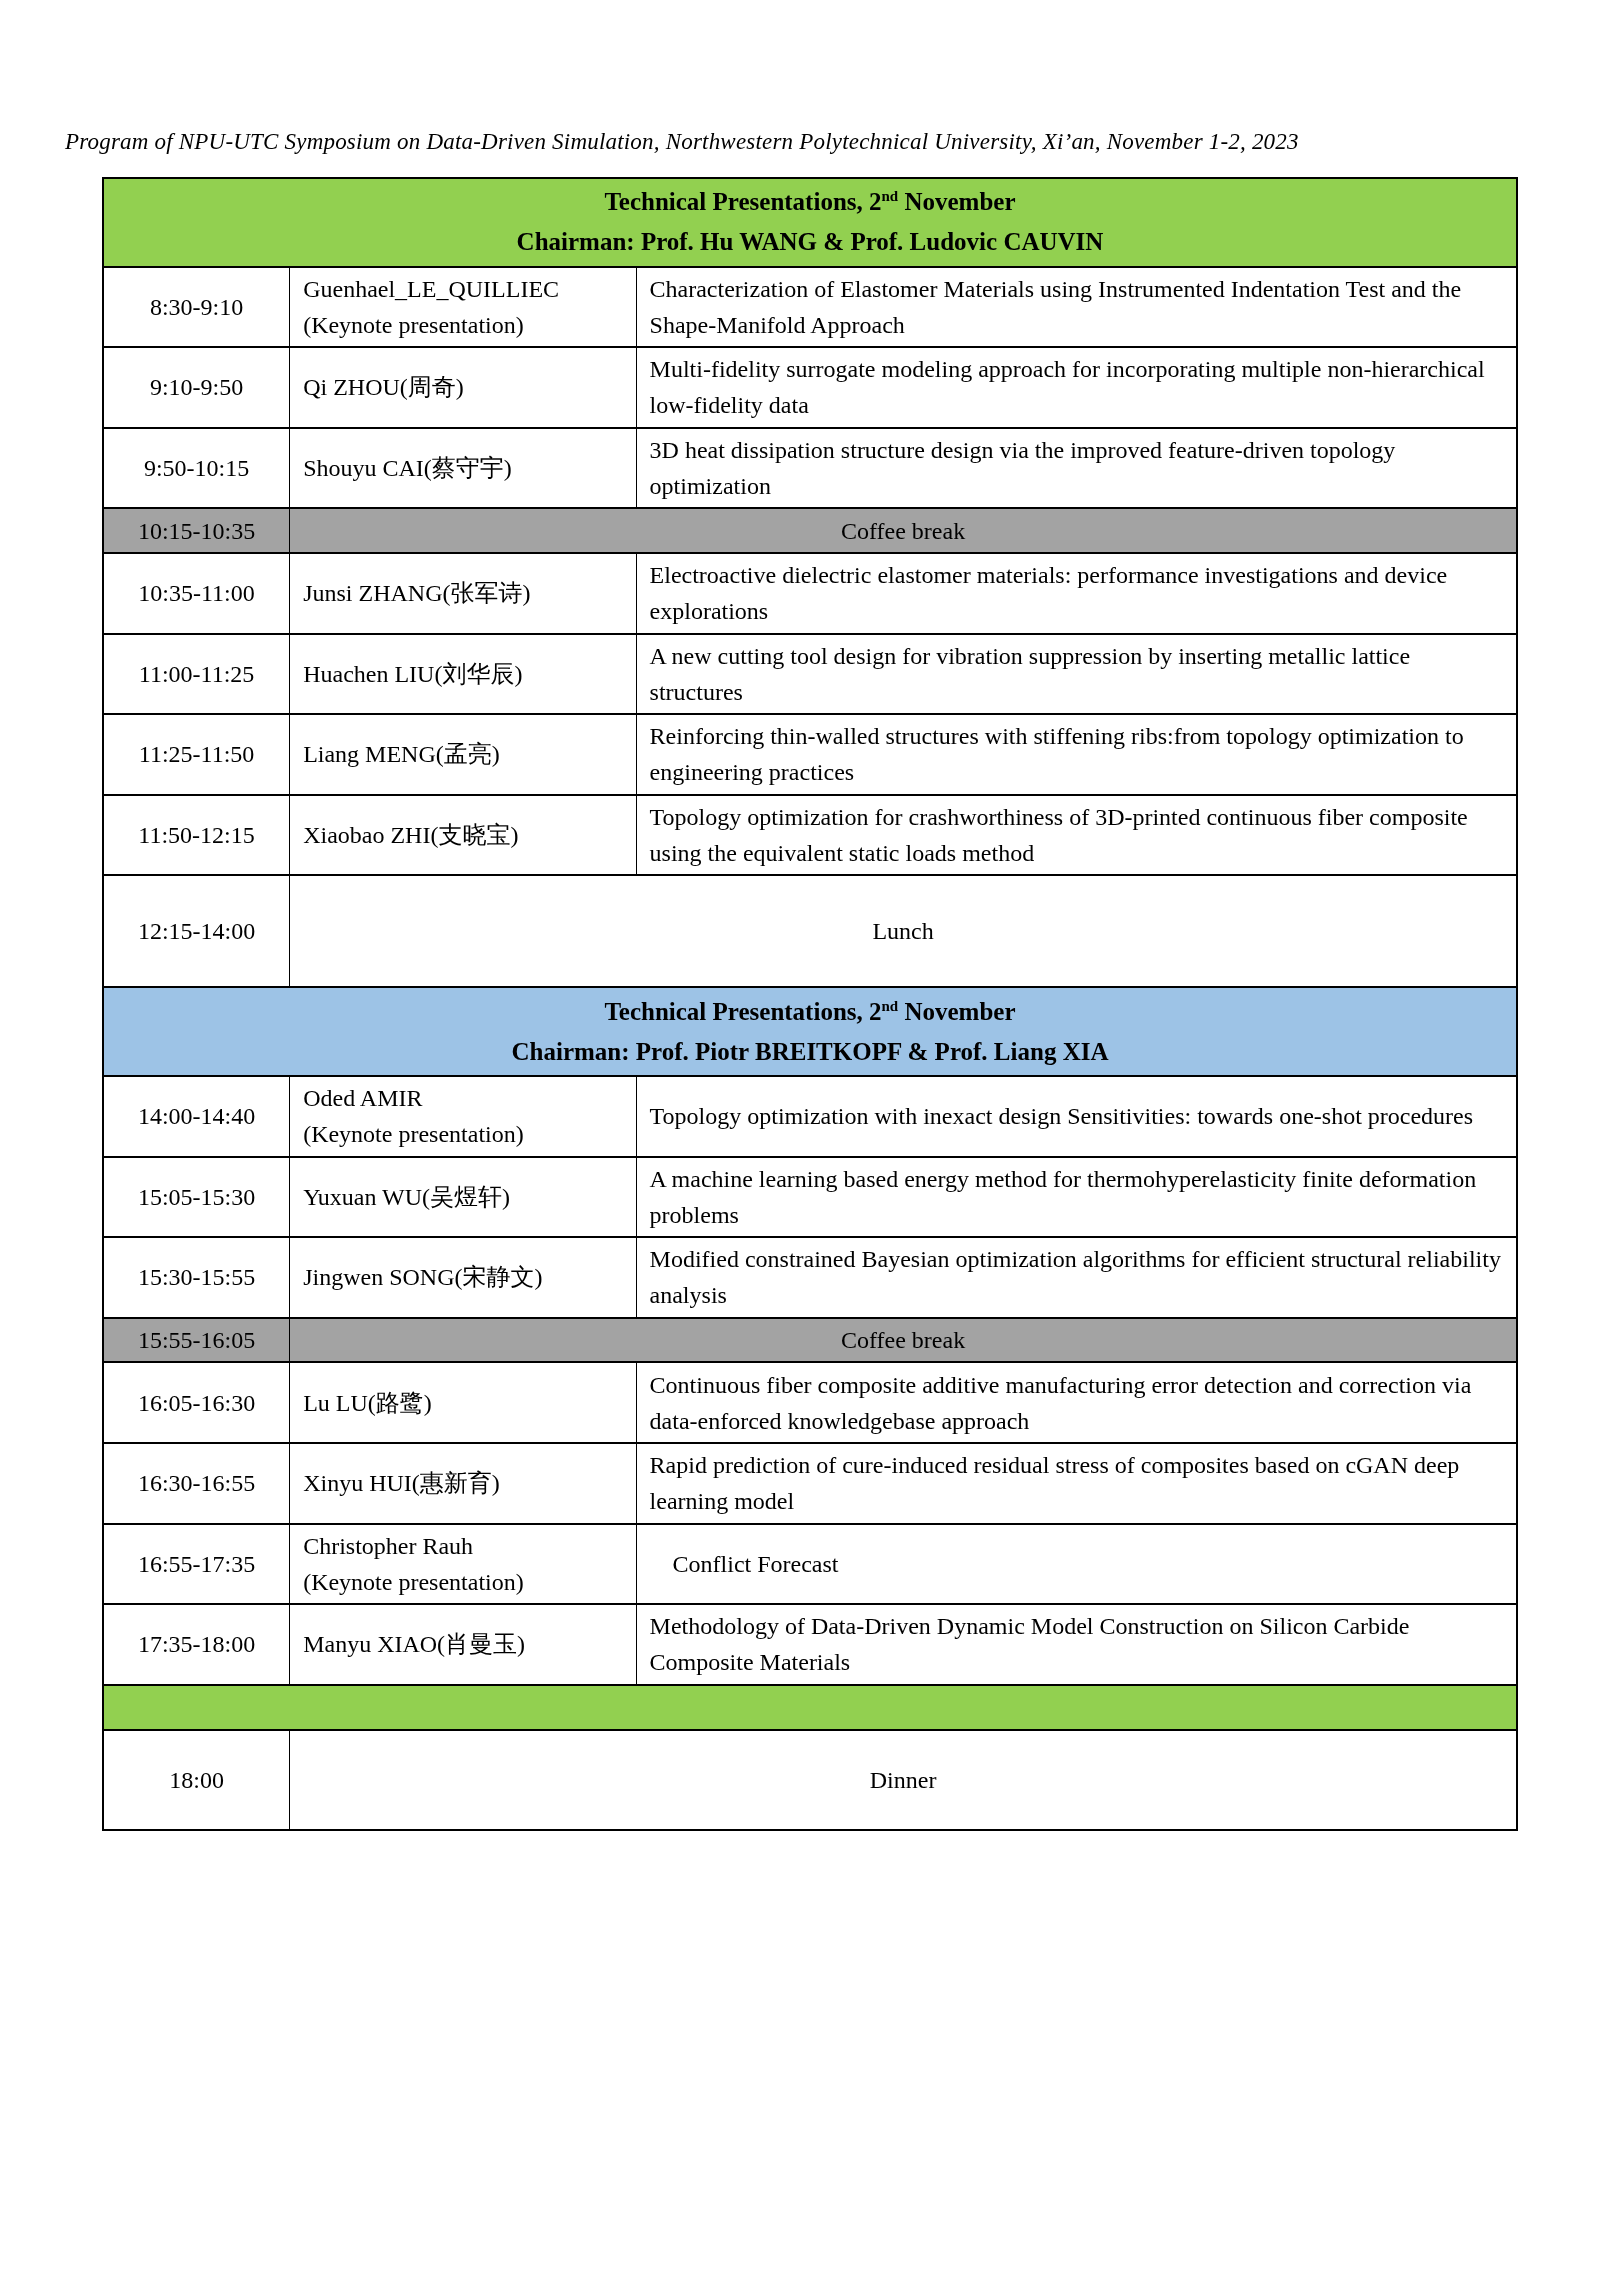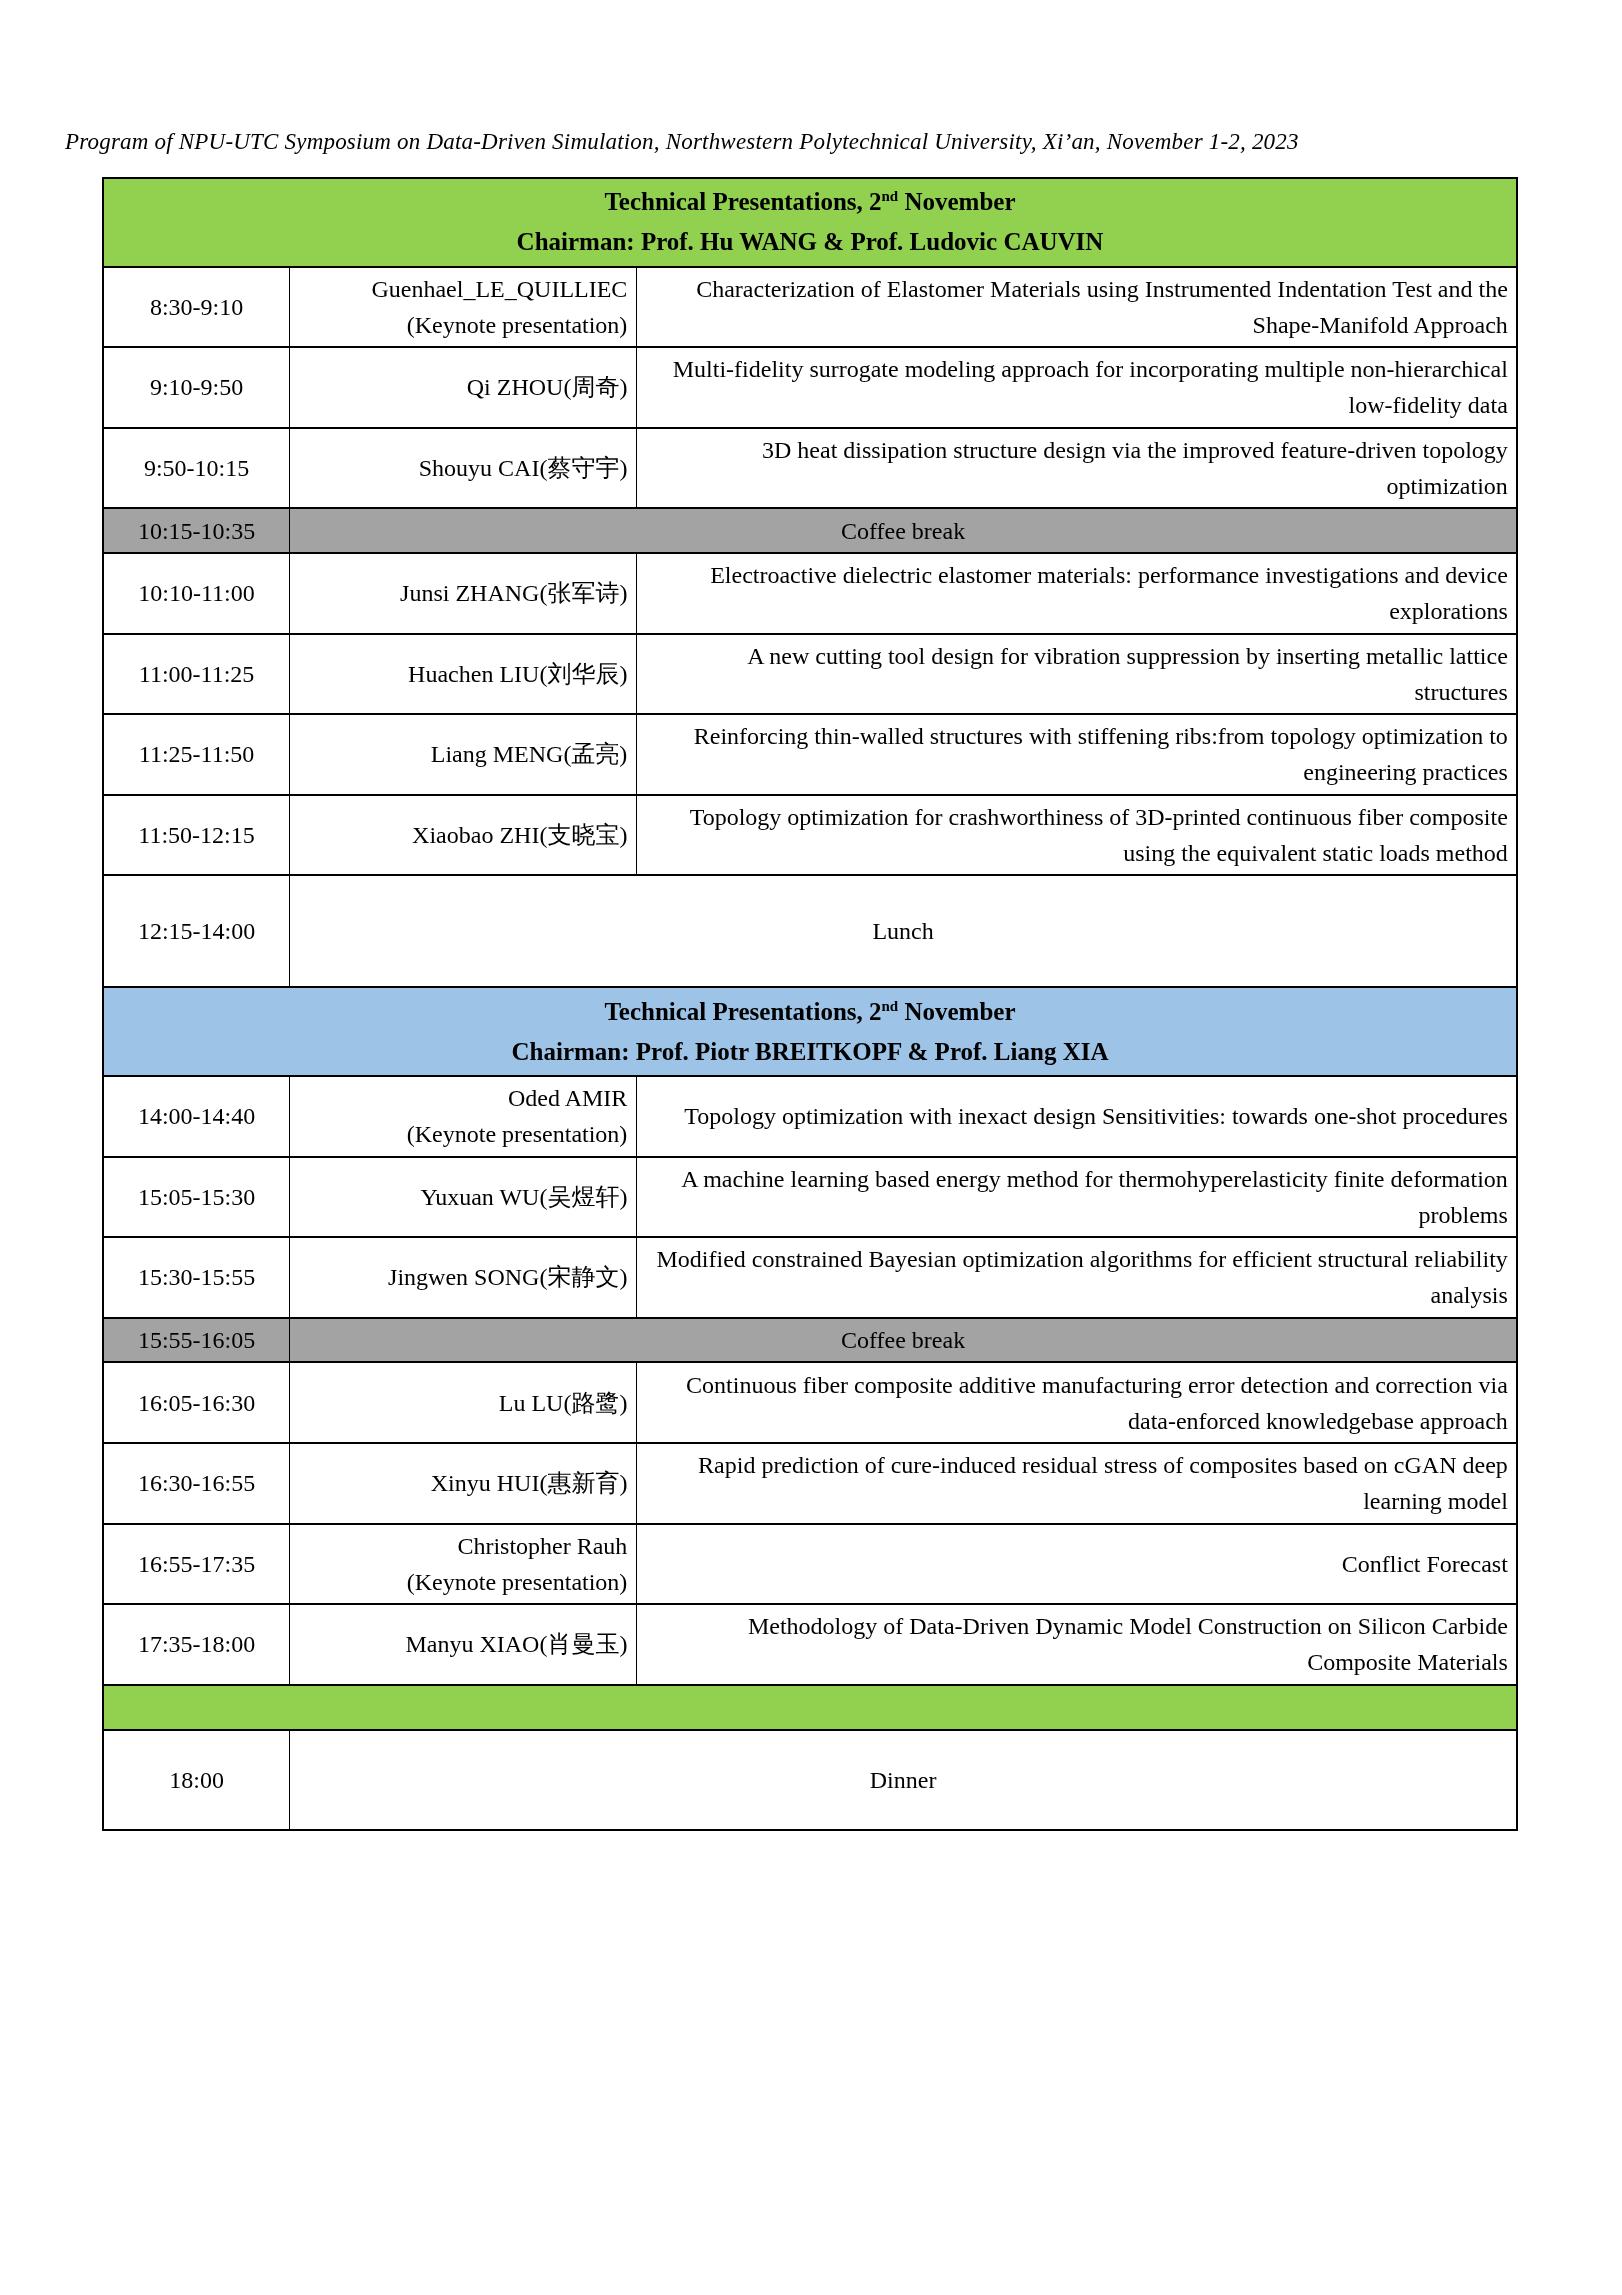--- a/index.html
+++ b/index.html
@@ -29,21 +29,20 @@
   col.c-time    { width:13.2%; }
   col.c-speaker { width:24.5%; }
   col.c-title   { width:62.3%; }
   td {
     border:1.6px solid #000;
     border-top-width:2.5px;
     border-bottom-width:2.5px;
     vertical-align:middle;
     padding:3.3px 8.2px;
     line-height:1.5;
-    text-align:right;
   }
   tr.h-header  { height:82px; }
   tr.h-talk    { height:78px;  }
   tr.h-break   { height:38px;  }
   tr.h-lunch   { height:112px; }
   tr.h-spacer  { height:45px;  }
   tr.h-dinner  { height:100px; }
   td.session-header {
     text-align:center;
     font-weight:bold;
@@ -104,21 +103,21 @@
         </td>
     <td class="talk-title">3D heat dissipation structure design via the improved feature-driven topology optimization</td>
   </tr>
 
   <tr class="h-break">
     <td class="time bg-gray">10:15-10:35</td>
     <td colspan="2" class="merged bg-gray">Coffee break</td>
   </tr>
 
   <tr class="h-talk">
-    <td class="time">10:10-11:00</td>
+    <td class="time">10:35-11:00</td>
     <td class="speaker">
           <div>Junsi ZHANG(张军诗)</div>
         </td>
     <td class="talk-title">Electroactive dielectric elastomer materials: performance investigations and device explorations</td>
   </tr>
 
   <tr class="h-talk">
     <td class="time">11:00-11:25</td>
     <td class="speaker">
           <div>Huachen LIU(刘华辰)</div>

